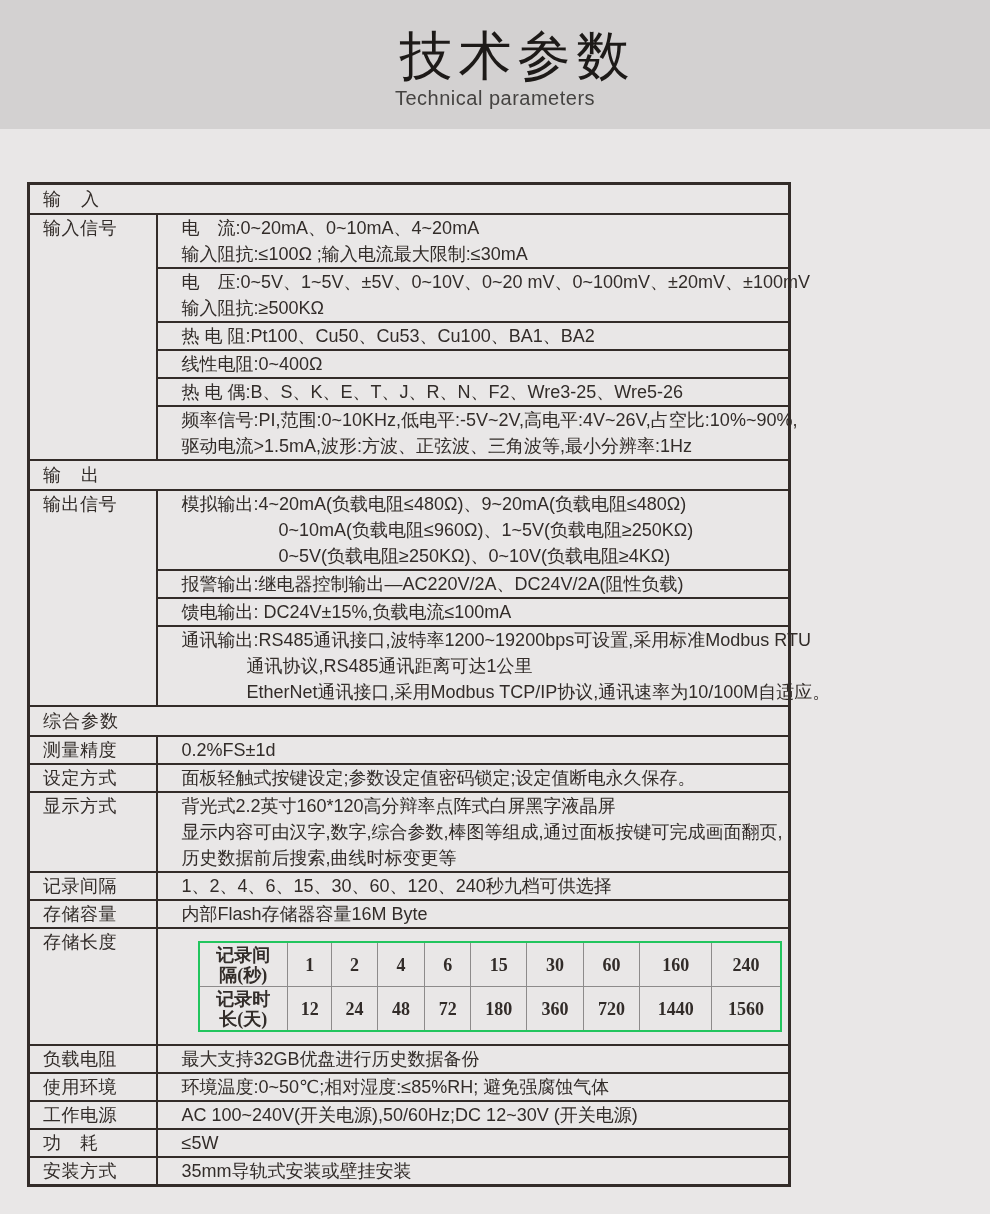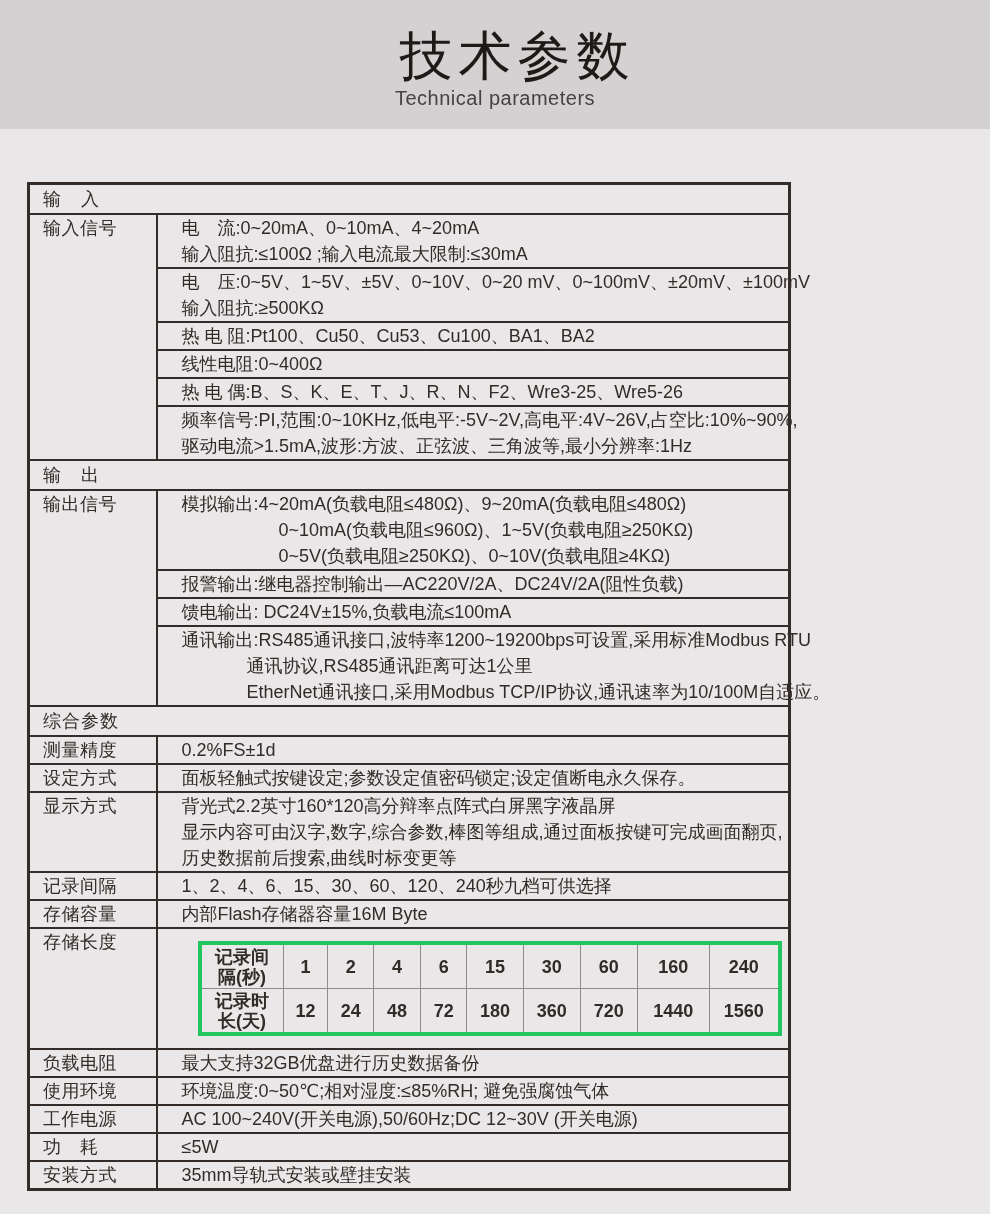--- a/index.html
+++ b/index.html
@@ -28,21 +28,22 @@
   }
   tr.sec td{padding:1px 0 1px 13px;letter-spacing:1px;}
   td.lbl{padding:0 4px 0 13px;letter-spacing:0.5px;}
   td.val{padding:0 6px 0 24px;}
   td.val div{white-space:nowrap;}
   .ind-a{padding-left:97px;}
   .ind-b{padding-left:65px;}
 
   table.inner{
     border-collapse:collapse;margin:12px 0 12px 16px;
-    border:4px solid #22c55e;
+    border:2px solid #22c55e;
+    font-family:Liberation Serif, serif;
   }
   table.inner td{
     border:1px solid #8d8b8b !important;
     font-weight:bold;font-size:18px;text-align:center;
     height:43px;vertical-align:middle;padding:0 10px;line-height:20px;
   }
   td.ilabel{width:112px;}
   table.inner td:nth-child(2){width:30px;}
   table.inner td:nth-child(3){width:32px;}
   table.inner td:nth-child(4){width:36px;}

